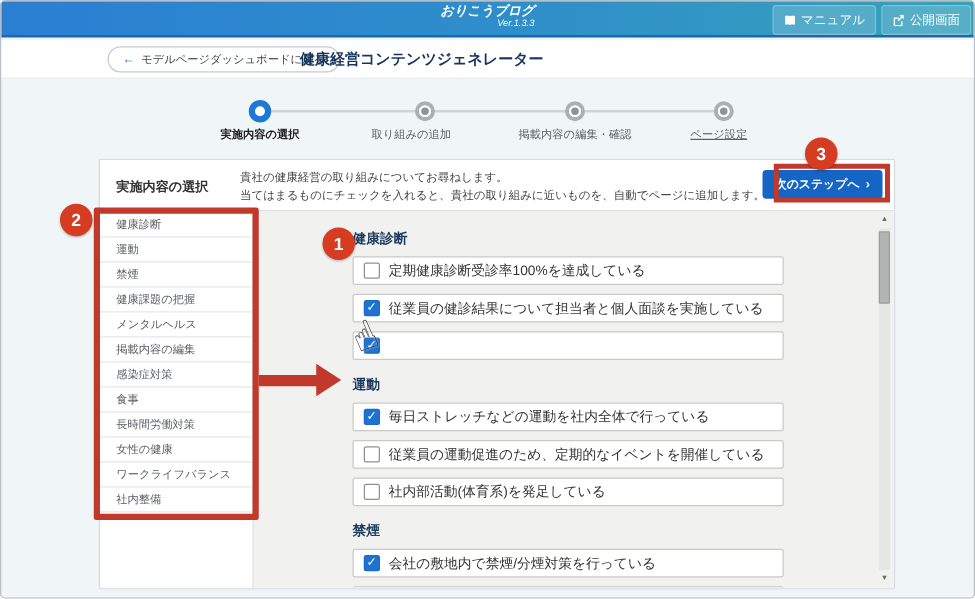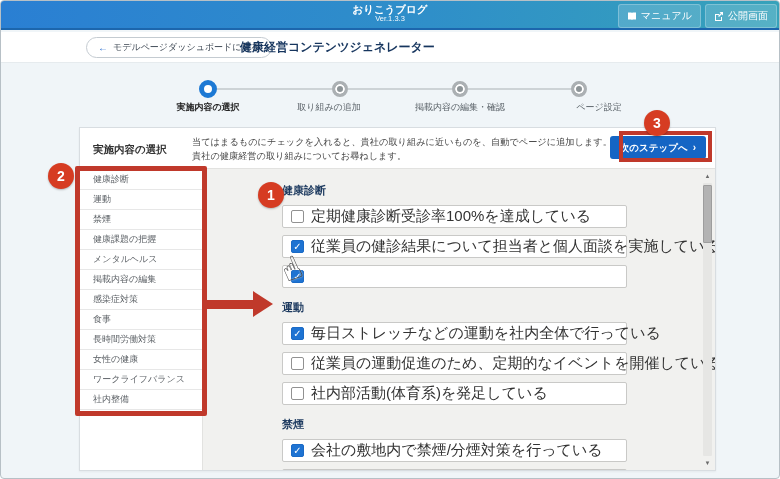--- a/index.html
+++ b/index.html
@@ -5,21 +5,21 @@
   * { margin:0; padding:0; box-sizing:border-box; }
   body { background:#fff; font-family:"Liberation Sans","DejaVu Sans",sans-serif; }
   .page { position:relative; width:780px; height:479px; border:1px solid #b7c0c6;
           border-radius:4px; overflow:hidden; background:#f0f5f8; }
 
   
   .app-header { position:absolute; top:0; left:0; right:0; height:29px;
     background:linear-gradient(90deg,#2a7fd3 0%, #2f8fc9 55%, #36a2ba 100%);
     border-bottom:2px solid #1c66ad; z-index:5; }
   .app-title-wrap { position:absolute; left:50%; top:2px; transform:translateX(-50%);
-    text-align:center; color:#fff; line-height:1.15; }
+    text-align:right; color:#fff; line-height:1.15;font-style:italic; }
   .app-title { font-size:10.5px; font-weight:bold; }
   .app-version { font-size:7.5px; opacity:.95; }
   .hdr-buttons { position:absolute; right:2px; top:3px; display:flex; gap:4px; }
   .hdr-btn { display:flex; align-items:center; gap:4px; background:rgba(255,255,255,.16);
     border:1px solid rgba(255,255,255,.25); border-radius:3px; color:#fff;
     font-size:10px; padding:4px 8px; cursor:pointer; white-space:nowrap; }
   .hdr-btn svg { display:block; }
 
   
   .toolbar { position:absolute; top:31px; left:0; right:0; height:31px; background:#fff;
@@ -66,21 +66,21 @@
   .items-col { position:absolute; left:79px; top:0; width:345px; }
   .sec-title { font-size:11px; font-weight:bold; color:#1d3a5f; margin:12px 0 7px; }
   .sec-title.first { margin-top:14px; }
   .cb-row { display:flex; align-items:center; height:23px; background:#fff;
     border:1px solid #c9c9c7; border-radius:2px; margin-bottom:7px; cursor:pointer; }
   .cb { width:13px; height:13px; min-width:13px; border:1px solid #919191; border-radius:2px;
     background:#fff; margin:0 7px 0 8px; text-align:center; }
   .cb span { display:none; }
   .cb.on { background:#1e73d2; border-color:#1a6ac6; }
   .cb.on span { display:block; color:#fff; font-size:10px; line-height:12px; font-weight:bold; }
-  .cb-label { font-size:15px; color:#333; white-space:nowrap; }
+  .cb-label { font-size:11px; color:#333; white-space:nowrap; }
 
   
   .sbar { position:absolute; right:2px; top:2px; bottom:2px; width:11px; }
   .sbar-arrow { position:absolute; left:0; width:11px; font-size:6px; color:#6b6b6b;
     text-align:center; cursor:pointer; }
   .sbar-up { top:2px; } .sbar-down { bottom:2px; }
   .sbar-track { position:absolute; left:1px; top:12px; bottom:12px; width:9px;
     background:#e6e6e4; border-radius:1px; }
   .sbar-thumb { position:absolute; left:1px; top:14px; width:9px; height:58px;
     background:#b3b3b3; border:1px solid #9d9d9d; border-radius:1px; cursor:pointer; }
@@ -150,28 +150,28 @@
     <div class="step-line" style="left:467px; width:103px;"></div>
 
     <div class="step-dot on" style="left:198px;"></div>
     <div class="step-dot inactive" style="left:331px;"></div>
     <div class="step-dot inactive" style="left:451px;"></div>
     <div class="step-dot inactive" style="left:570px;"></div>
 
     <div class="step-label on" style="left:207px;">実施内容の選択</div>
     <div class="step-label" style="left:328px;">取り組みの追加</div>
     <div class="step-label" style="left:459px;">掲載内容の編集・確認</div>
-    <div class="step-label" style="left:598px;">ページ設定</div>
+    <div class="step-label" style="left:574px;text-decoration:underline;">ページ設定</div>
   </div>
 
   <div class="panel">
     <div class="panel-section-label">実施内容の選択</div>
     <div class="panel-desc">
+      <div>貴社の健康経営の取り組みについてお尋ねします。</div>
       <div>当てはまるものにチェックを入れると、貴社の取り組みに近いものを、自動でページに追加します。</div>
-      <div>貴社の健康経営の取り組みについてお尋ねします。</div>
     </div>
     <button class="next-btn">
       <span>次のステップへ</span>
       <span class="next-chevron">›</span>
     </button>
 
     <div class="sidebar-col">
       <div class="cat-item">健康診断</div>
       <div class="cat-item">運動</div>
       <div class="cat-item">禁煙</div>

